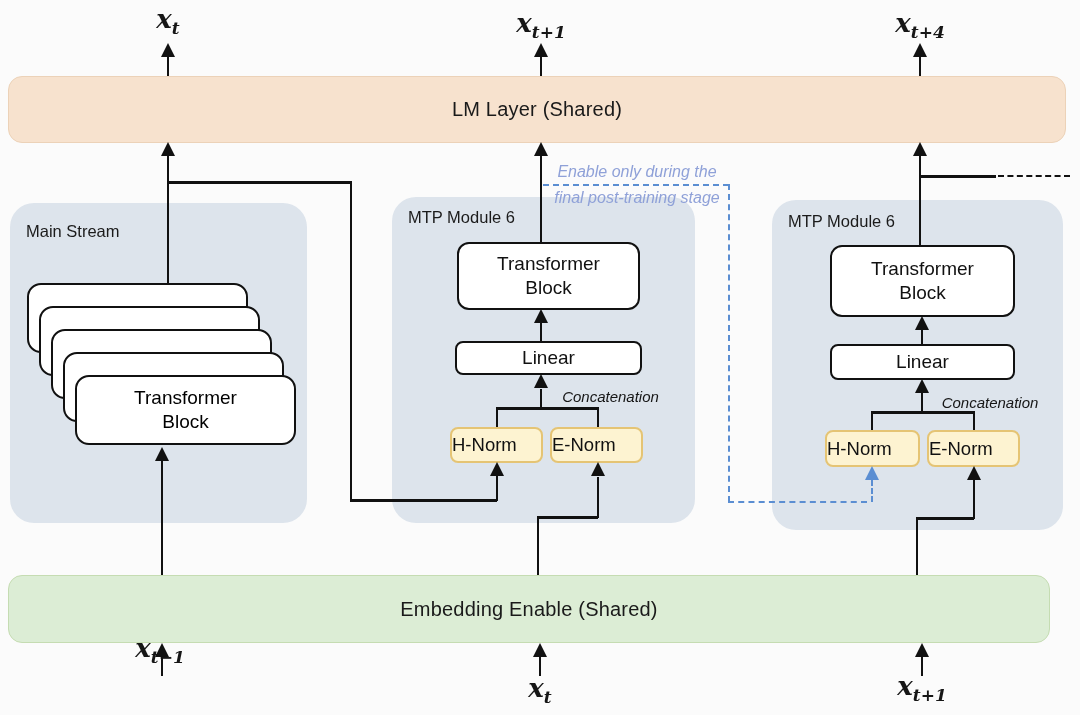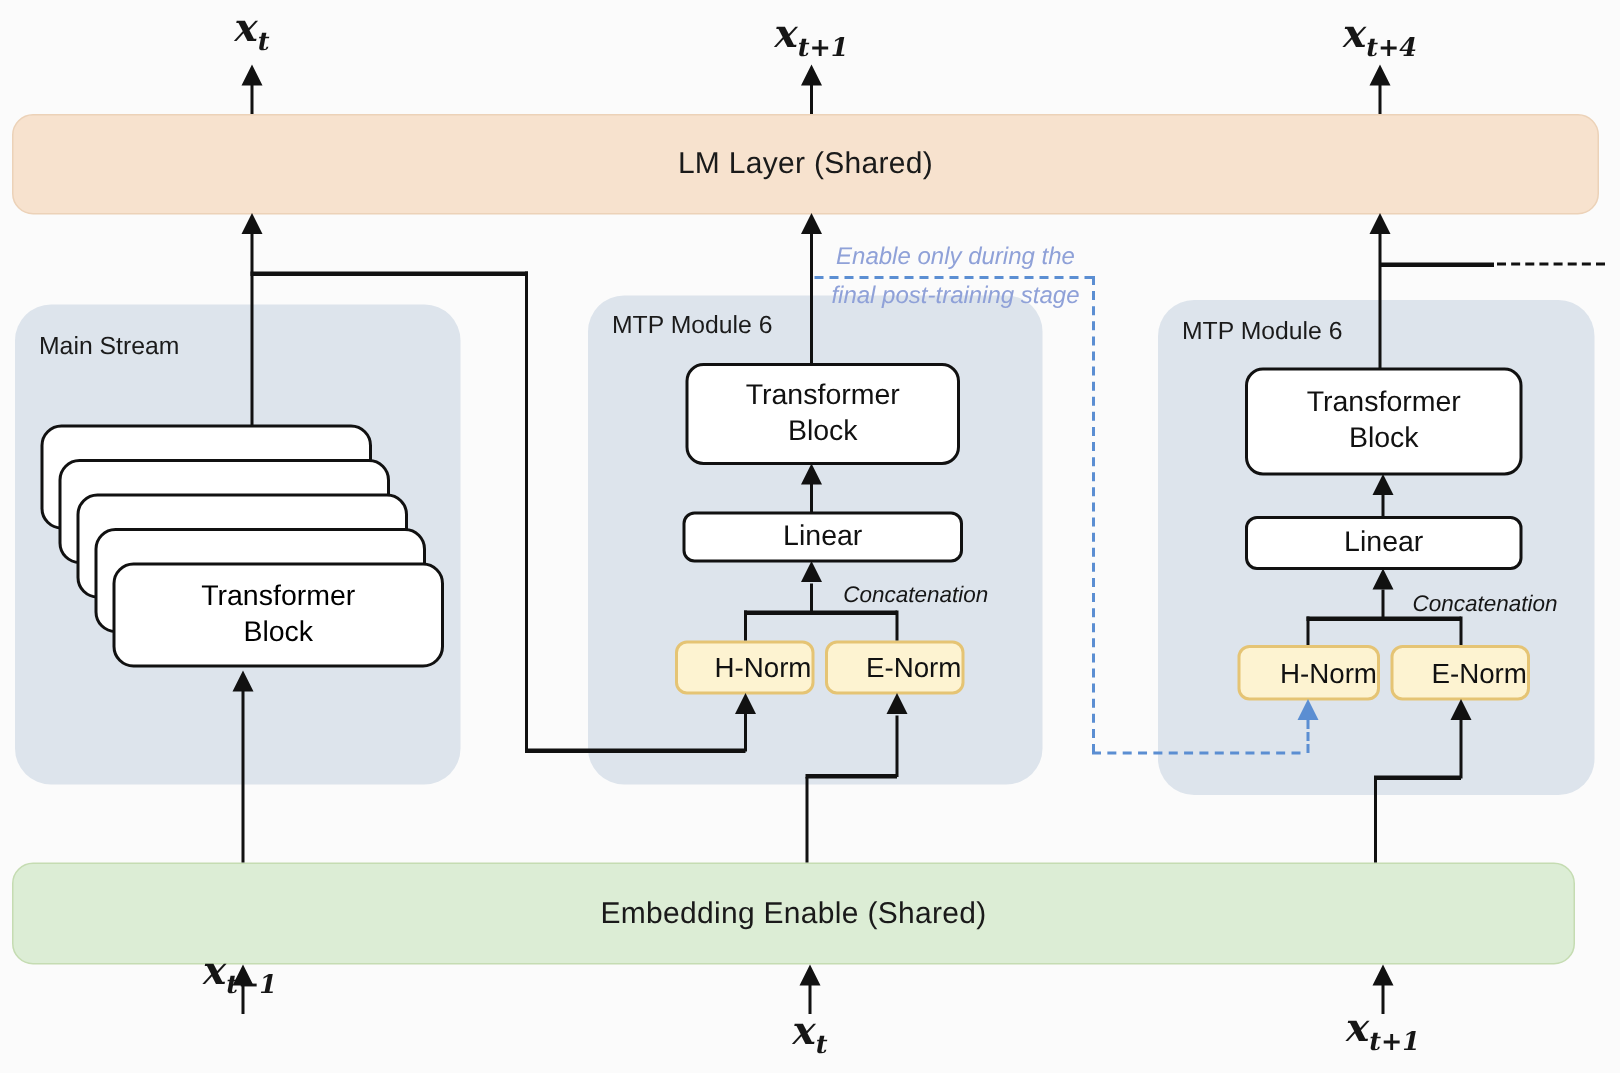--- a/index.html
+++ b/index.html
@@ -30,21 +30,21 @@
 
   
   .block{position:absolute;background:var(--block_fill);border:2.5px solid var(--ink);
          border-radius:12px;display:flex;flex-direction:column;align-items:center;justify-content:center;
          font-size:19px;color:#111;line-height:1.28;z-index:3;text-align:center}
   .stack-card{position:absolute;width:221px;height:70px;background:var(--block_fill);
               border:2px solid var(--ink);border-radius:14px;z-index:3}
 
   
   .norm{position:absolute;background:var(--norm_fill);border:2px solid var(--norm_border);
-        border-radius:8px;display:flex;align-items:center;justify-content:flex-end;
+        border-radius:8px;display:flex;align-items:center;justify-content:flex-start;
         font-size:18.5px;color:#111;z-index:3}
 
   
   .v{position:absolute;width:2.5px;background:var(--ink);z-index:5}
   .h{position:absolute;height:2.5px;background:var(--ink);z-index:5}
   .tip{position:absolute;width:0;height:0;border-left:7px solid transparent;
        border-right:7px solid transparent;border-bottom:14px solid var(--ink);z-index:6}
   .tip.blue{border-bottom-color:var(--dashed_blue)}
   .dh{position:absolute;height:0;border-top:2.5px dashed var(--dashed_blue);z-index:5}
   .dv{position:absolute;width:0;border-left:2.5px dashed var(--dashed_blue);z-index:5}

